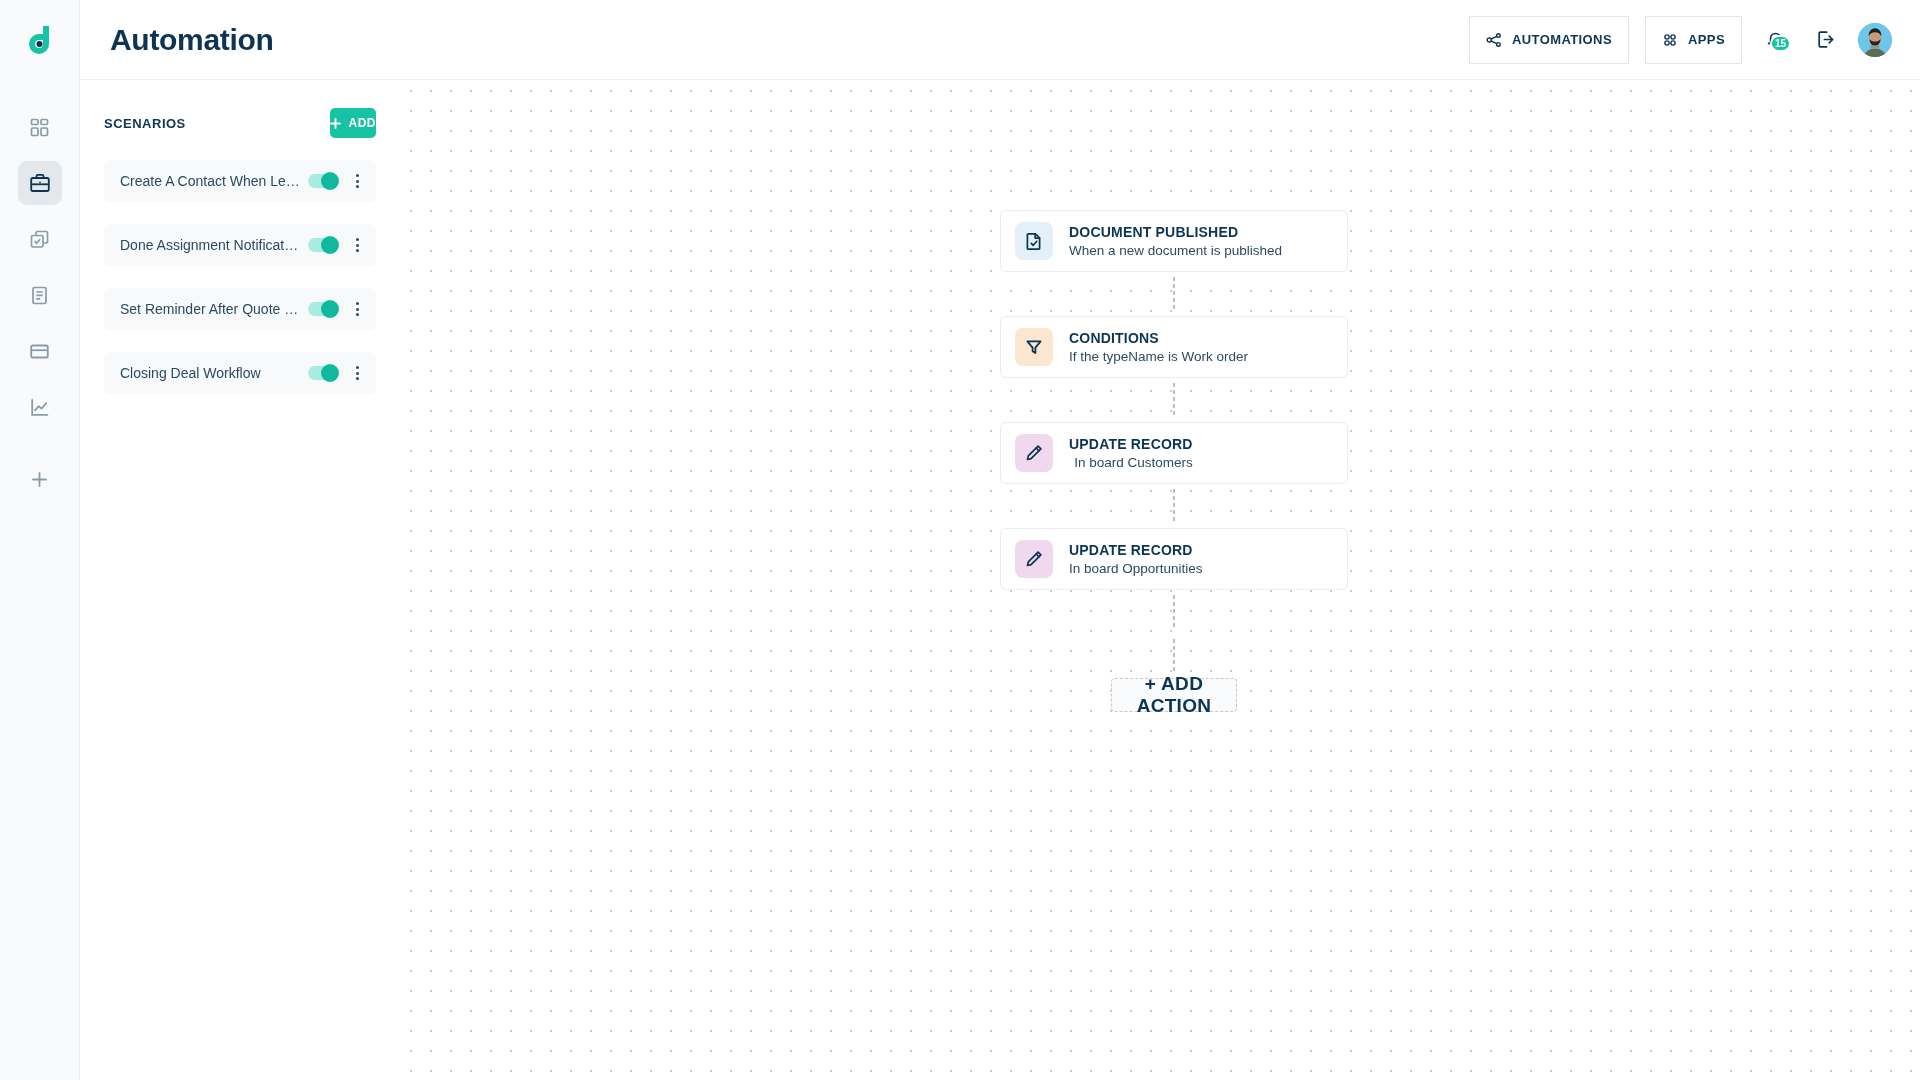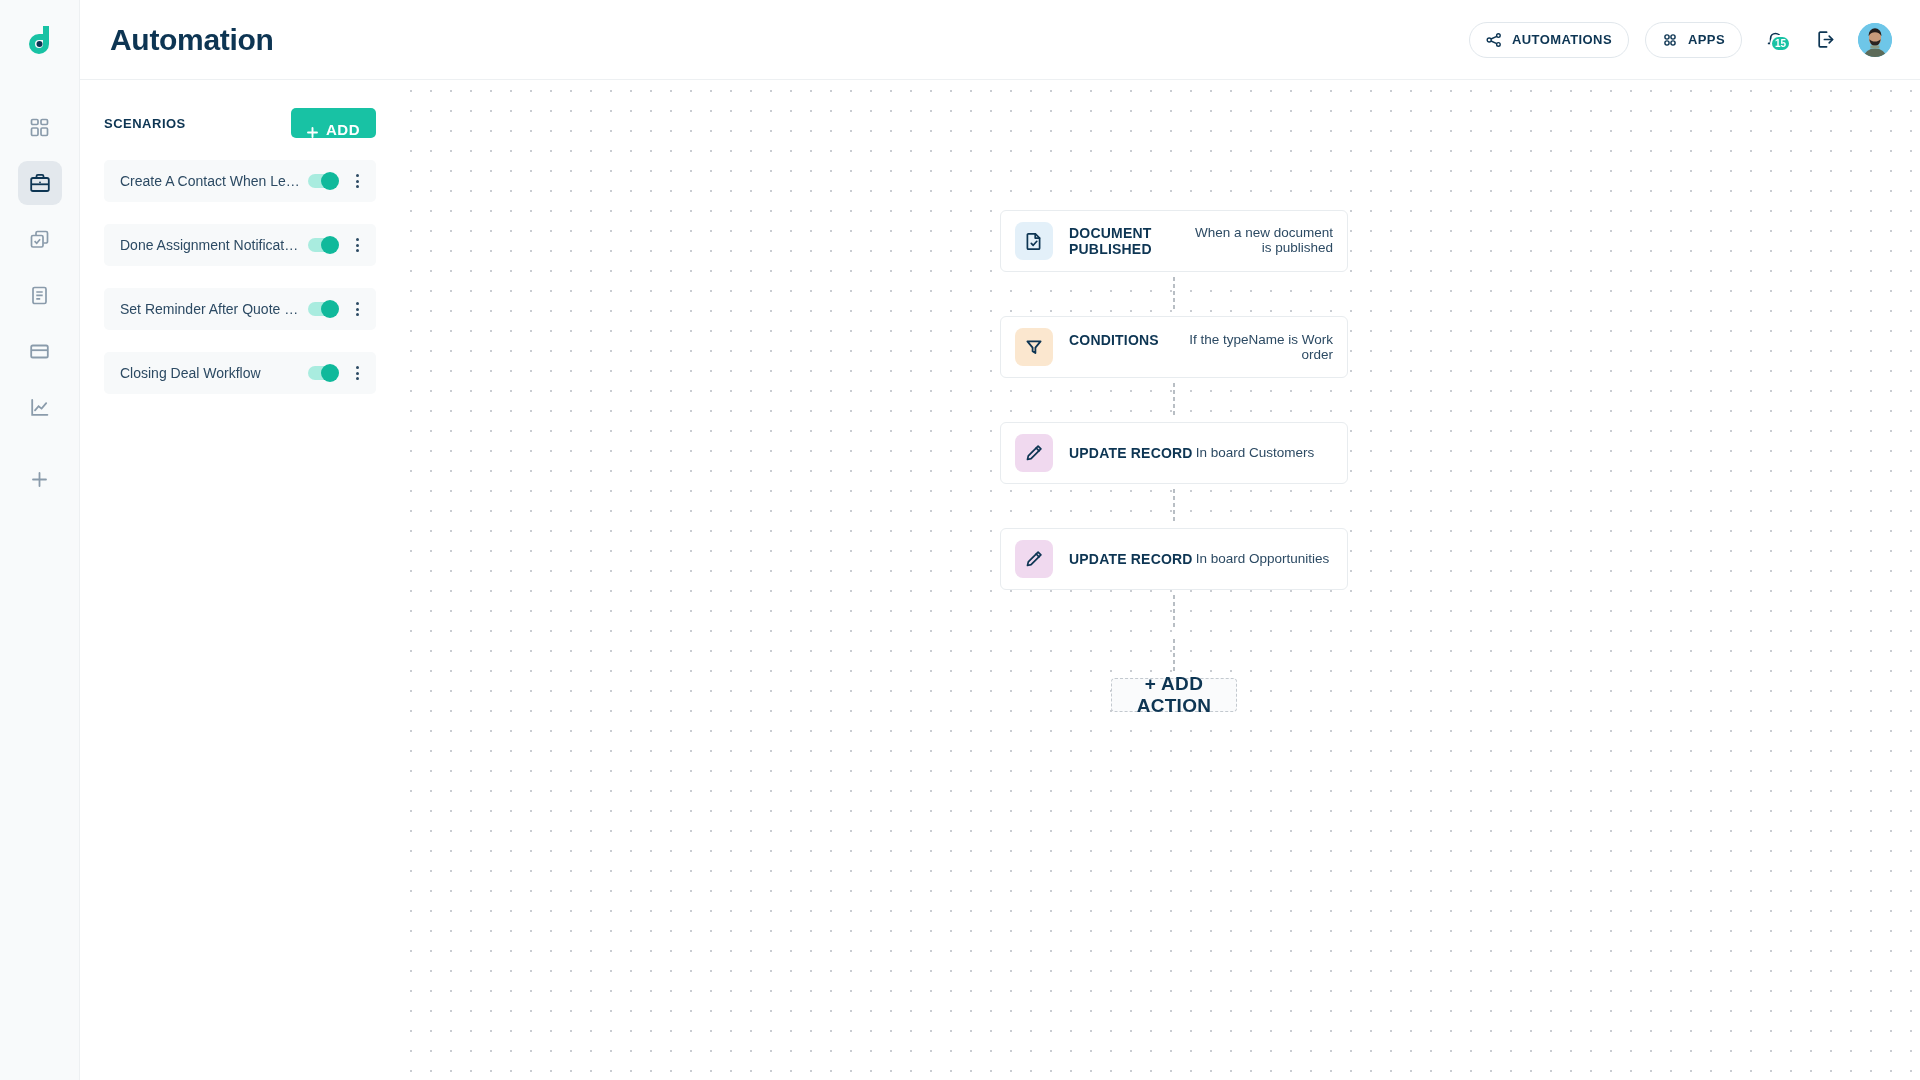--- a/index.html
+++ b/index.html
@@ -45,22 +45,22 @@
     z-index: 5;
   }
   .page-title {
     font-size: 30px; font-weight: 700; color: #0d3553;
     letter-spacing: -0.3px;
   }
   .header-right {
     margin-left: auto; display: flex; align-items: center; gap: 16px;
   }
   .hbtn {
-    height: 36px; padding: 0 16px;
-    border: 1px solid #e1e7ec; border-radius: 18px;
+    height: 48px; padding: 0 16px;
+    border: 1px solid #e1e7ec; border-radius: 0;
     background: #fff; color: #0d3553;
     font-size: 13px; font-weight: 700; letter-spacing: 0.4px;
     display: flex; align-items: center; gap: 10px;
     cursor: pointer;
   }
   .ico-btn {
     width: 34px; height: 34px;
     display: flex; align-items: center; justify-content: center;
     color: #0d3553; position: relative; cursor: pointer;
   }
@@ -88,24 +88,24 @@
   }
   .panel-head {
     display: flex; align-items: center; justify-content: space-between;
     margin-bottom: 22px;
     gap: 48px;
   }
   .panel-title {
     font-size: 13px; font-weight: 700; color: #0d3553; letter-spacing: 0.5px;
   }
   .add-btn {
-    height: 30px; padding: 0 16px;
+    height: 30px; padding: 0 0;
     background: #18c2a4; border: none; border-radius: 5px;
-    color: #fff; font-size: 15px; font-weight: 700; letter-spacing: 0.5px;
-    display: flex; align-items: flex-end; gap: 8px; cursor: pointer;
+    color: #fff; font-size: 12px; font-weight: 700; letter-spacing: 0.5px;
+    display: flex; align-items: center; gap: 8px; cursor: pointer;
     font-family: "Liberation Sans", sans-serif;
   }
   .scn {
     height: 42px; margin-bottom: 22px;
     background: #f7f9fa; border-radius: 5px;
     display: flex; align-items: center;
     padding: 0 10px 0 16px;
   }
   .scn-label {
     flex: 1 1 auto; font-size: 14px; color: #2c4a63;
@@ -153,21 +153,21 @@
     cursor: pointer;
   }
   .node-ico {
     width: 38px; height: 38px; border-radius: 8px;
     display: flex; align-items: center; justify-content: center;
     flex: 0 0 38px; margin-right: 16px;
   }
   .ic-blue { background: #e3f0f9; color: #0d3553; }
   .ic-peach { background: #fbe7cf; color: #0d3553; }
   .ic-pink { background: #f0d9ef; color: #0d3553; }
-  .node-txt { display: flex; flex-direction: row; gap: 3px; min-width: 0; }
+  .node-txt { display: flex; flex-direction: column; gap: 3px; min-width: 0; }
   .node-title {
     font-size: 14px; font-weight: 700; color: #0d3553; letter-spacing: 0.2px;
   }
   .node-sub { font-size: 13.5px; color: #2c4a63; text-align: right; }
   .connector {
     width: 348px; height: 44px;
     display: flex; align-items: center; justify-content: center;
   }
   .connector i {
     display: block; width: 2px; height: 34px;

